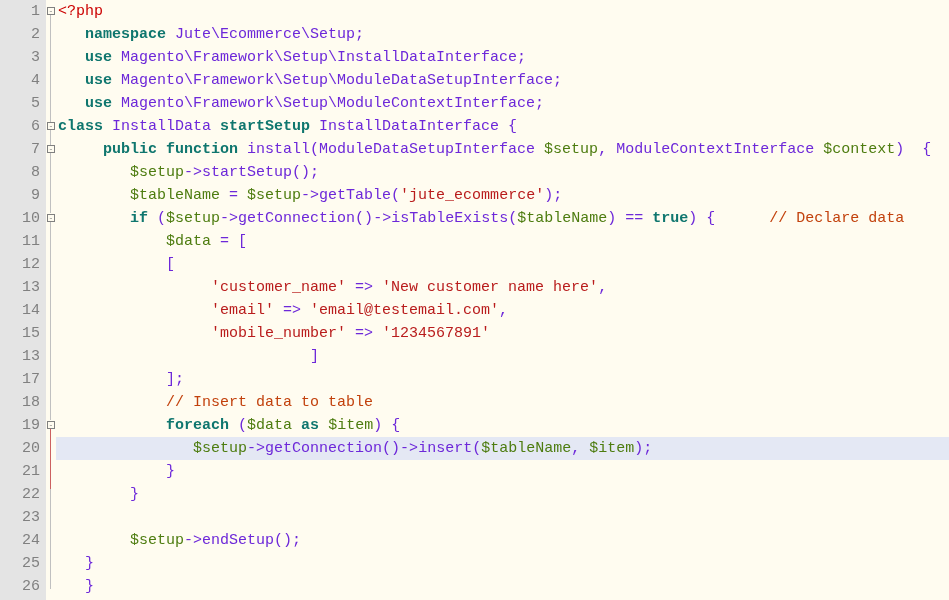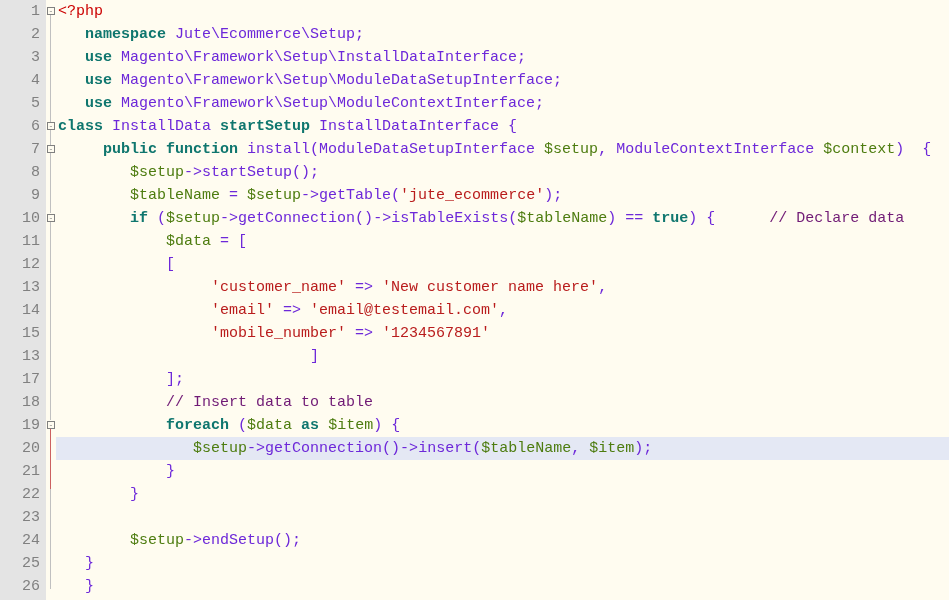--- a/index.html
+++ b/index.html
@@ -60,21 +60,21 @@
 .code .row {
   height: 23px;
   line-height: 23px;
   white-space: pre;
   padding-left: 2px;
 }
 .code .row.hl { background: #E4E8F4; }
 .k { color: #0f766e; font-weight: bold; }
 .s { color: #b91c1c; }
 .v { color: #4d7c0f; }
-.c { color: #701a75; }
+.c { color: #c2410c; }
 .tag { color: #CC0000; }
 .ns { color: #6d28d9; }
 </style>
 </head>
 <body>
 
 <div class="gutter">
   <div class="ln">1</div>
   <div class="ln">2</div>
   <div class="ln">3</div>

